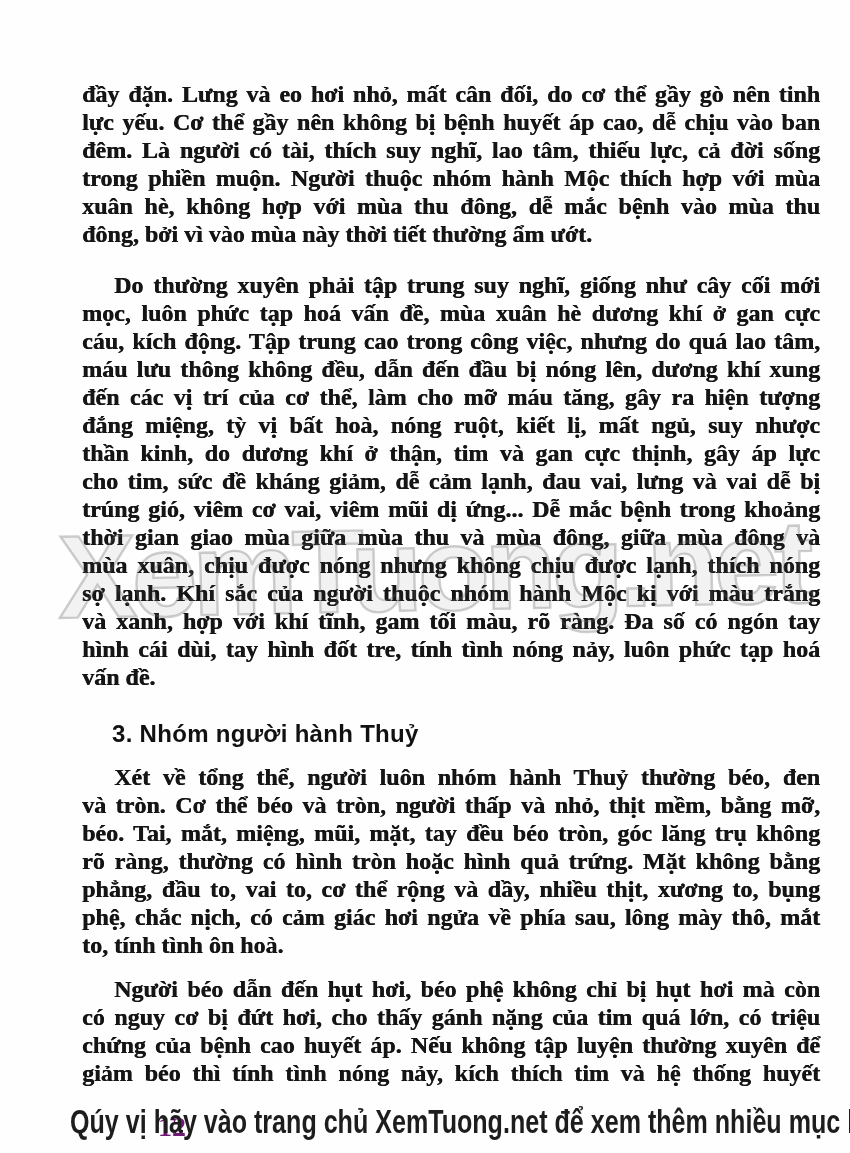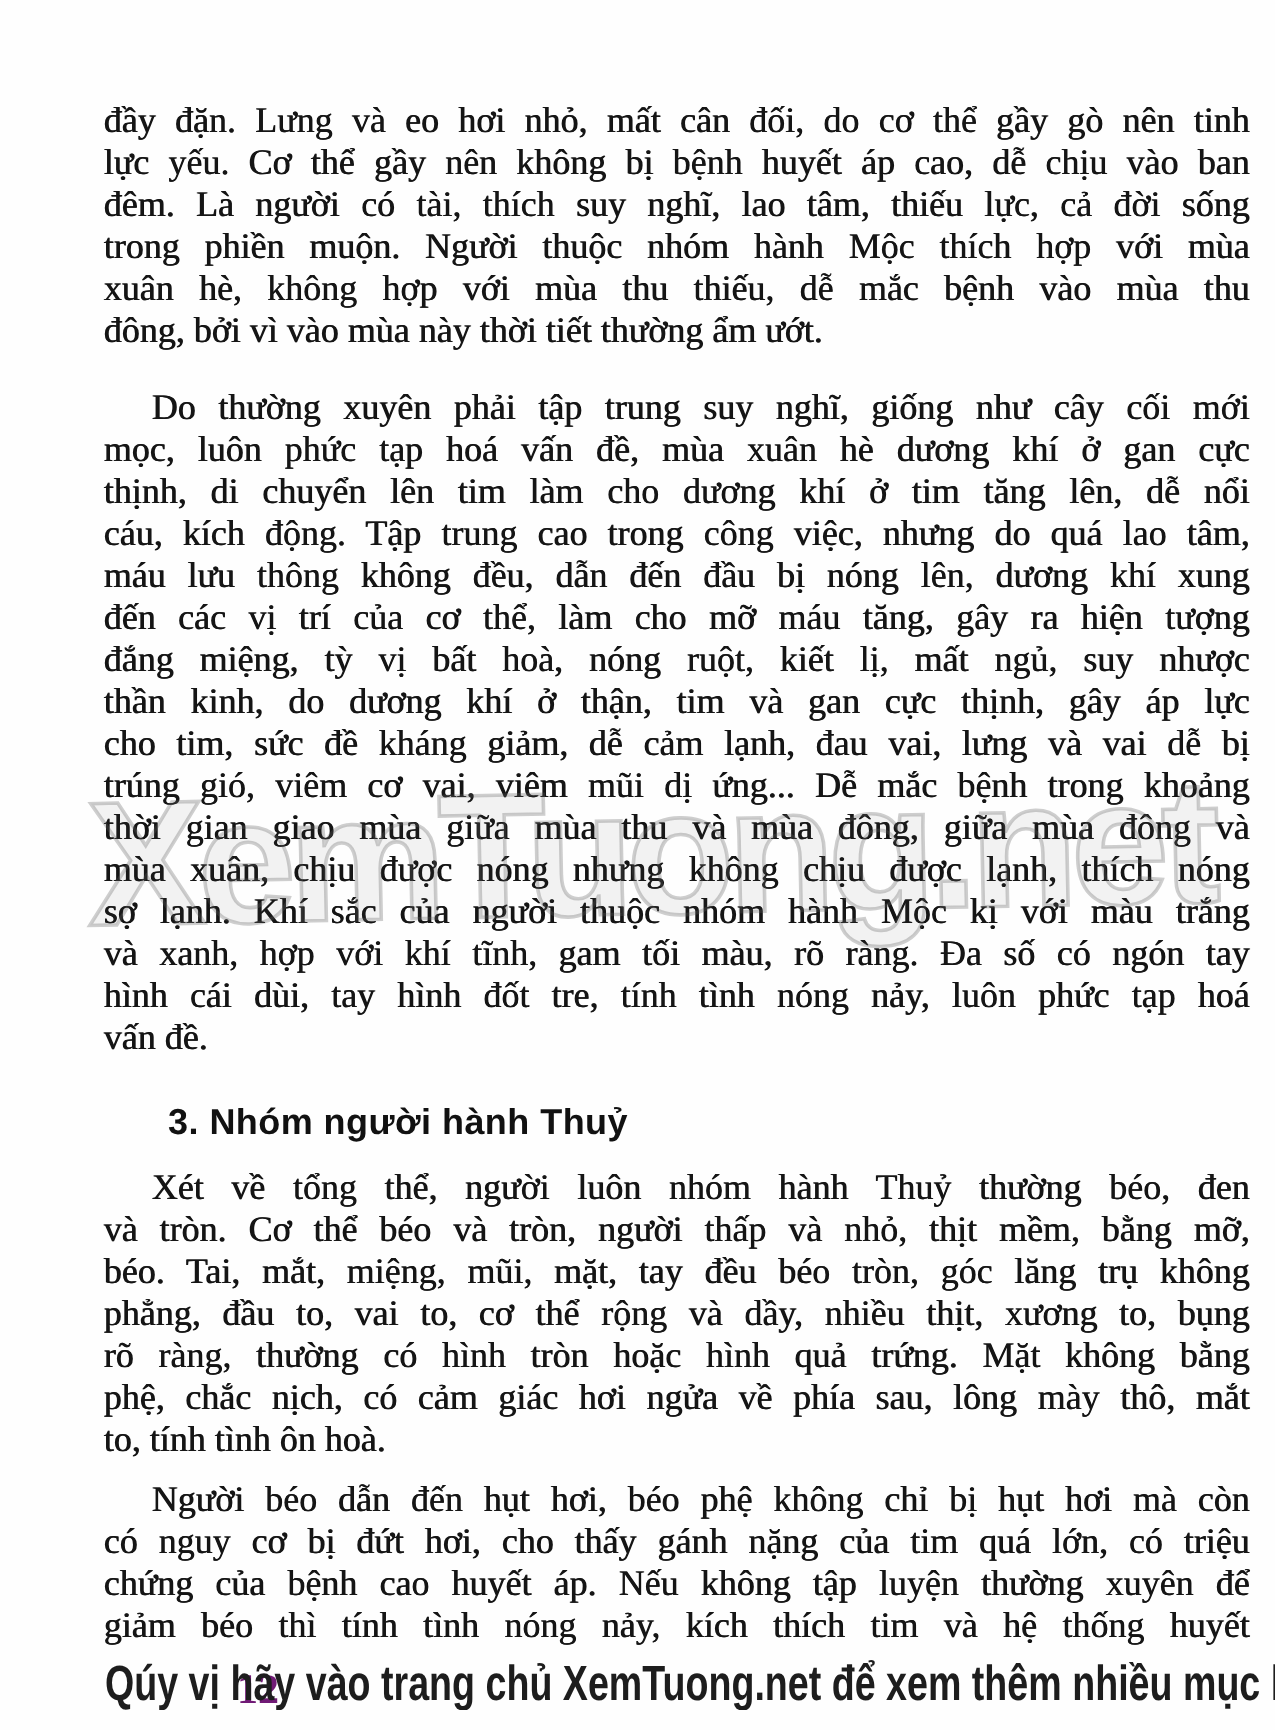--- a/index.html
+++ b/index.html
@@ -14,21 +14,21 @@
   }
   .textcol {
     position: absolute;
     left: 66px;
     top: 0;
     width: 770px;
     font-size: 24px;
     text-shadow: 0.45px 0 0 currentColor;
     z-index: 1;
   }
-  .p { margin: 3px; padding: 0; }
+  .p { margin: 16px; padding: 0; font-weight: bold; }
   #para1 { padding-top: 64px; }
   #para2 { margin-top: 23px; }
   #para3 { margin-top: 10px; }
   #para4 { margin-top: 12px; }
   .line {
     height: 28px;
     line-height: 28px;
     text-align: justify;
     text-align-last: justify;
     white-space: normal;
@@ -96,28 +96,27 @@
 
 <div id="page">
 
   <div class="textcol">
 
     <div class="p" id="para1">
       <div class="line">đầy đặn. Lưng và eo hơi nhỏ, mất cân đối, do cơ thể gầy gò nên tinh</div>
       <div class="line">lực yếu. Cơ thể gầy nên không bị bệnh huyết áp cao, dễ chịu vào ban</div>
       <div class="line">đêm. Là người có tài, thích suy nghĩ, lao tâm, thiếu lực, cả đời sống</div>
       <div class="line">trong phiền muộn. Người thuộc nhóm hành Mộc thích hợp với mùa</div>
-      <div class="line">xuân hè, không hợp với mùa thu thiếu, dễ mắc bệnh vào mùa thu</div>
+      <div class="line">xuân hè, không hợp với mùa thu đông, dễ mắc bệnh vào mùa thu</div>
       <div class="line end">đông, bởi vì vào mùa này thời tiết thường ẩm ướt.</div>
     </div>
 
     <div class="p" id="para2">
       <div class="line indent">Do thường xuyên phải tập trung suy nghĩ, giống như cây cối mới</div>
       <div class="line">mọc, luôn phức tạp hoá vấn đề, mùa xuân hè dương khí ở gan cực</div>
-      <div class="line">thịnh, di chuyển lên tim làm cho dương khí ở tim tăng lên, dễ nổi</div>
       <div class="line">cáu, kích động. Tập trung cao trong công việc, nhưng do quá lao tâm,</div>
       <div class="line">máu lưu thông không đều, dẫn đến đầu bị nóng lên, dương khí xung</div>
       <div class="line">đến các vị trí của cơ thể, làm cho mỡ máu tăng, gây ra hiện tượng</div>
       <div class="line">đắng miệng, tỳ vị bất hoà, nóng ruột, kiết lị, mất ngủ, suy nhược</div>
       <div class="line">thần kinh, do dương khí ở thận, tim và gan cực thịnh, gây áp lực</div>
       <div class="line">cho tim, sức đề kháng giảm, dễ cảm lạnh, đau vai, lưng và vai dễ bị</div>
       <div class="line">trúng gió, viêm cơ vai, viêm mũi dị ứng... Dễ mắc bệnh trong khoảng</div>
       <div class="line">thời gian giao mùa giữa mùa thu và mùa đông, giữa mùa đông và</div>
       <div class="line">mùa xuân, chịu được nóng nhưng không chịu được lạnh, thích nóng</div>
       <div class="line">sợ lạnh. Khí sắc của người thuộc nhóm hành Mộc kị với màu trắng</div>
@@ -125,22 +124,22 @@
       <div class="line">hình cái dùi, tay hình đốt tre, tính tình nóng nảy, luôn phức tạp hoá</div>
       <div class="line end">vấn đề.</div>
     </div>
 
     <div id="heading">3. Nhóm người hành Thuỷ</div>
 
     <div class="p" id="para3">
       <div class="line indent">Xét về tổng thể, người luôn nhóm hành Thuỷ thường béo, đen</div>
       <div class="line">và tròn. Cơ thể béo và tròn, người thấp và nhỏ, thịt mềm, bằng mỡ,</div>
       <div class="line">béo. Tai, mắt, miệng, mũi, mặt, tay đều béo tròn, góc lăng trụ không</div>
+      <div class="line">rõ ràng, thường có hình tròn hoặc hình quả trứng. Mặt không bằng</div>
       <div class="line">phẳng, đầu to, vai to, cơ thể rộng và dầy, nhiều thịt, xương to, bụng</div>
-      <div class="line">rõ ràng, thường có hình tròn hoặc hình quả trứng. Mặt không bằng</div>
       <div class="line">phệ, chắc nịch, có cảm giác hơi ngửa về phía sau, lông mày thô, mắt</div>
       <div class="line end">to, tính tình ôn hoà.</div>
     </div>
 
     <div class="p" id="para4">
       <div class="line indent">Người béo dẫn đến hụt hơi, béo phệ không chỉ bị hụt hơi mà còn</div>
       <div class="line">có nguy cơ bị đứt hơi, cho thấy gánh nặng của tim quá lớn, có triệu</div>
       <div class="line">chứng của bệnh cao huyết áp. Nếu không tập luyện thường xuyên để</div>
       <div class="line">giảm béo thì tính tình nóng nảy, kích thích tim và hệ thống huyết</div>
     </div>

